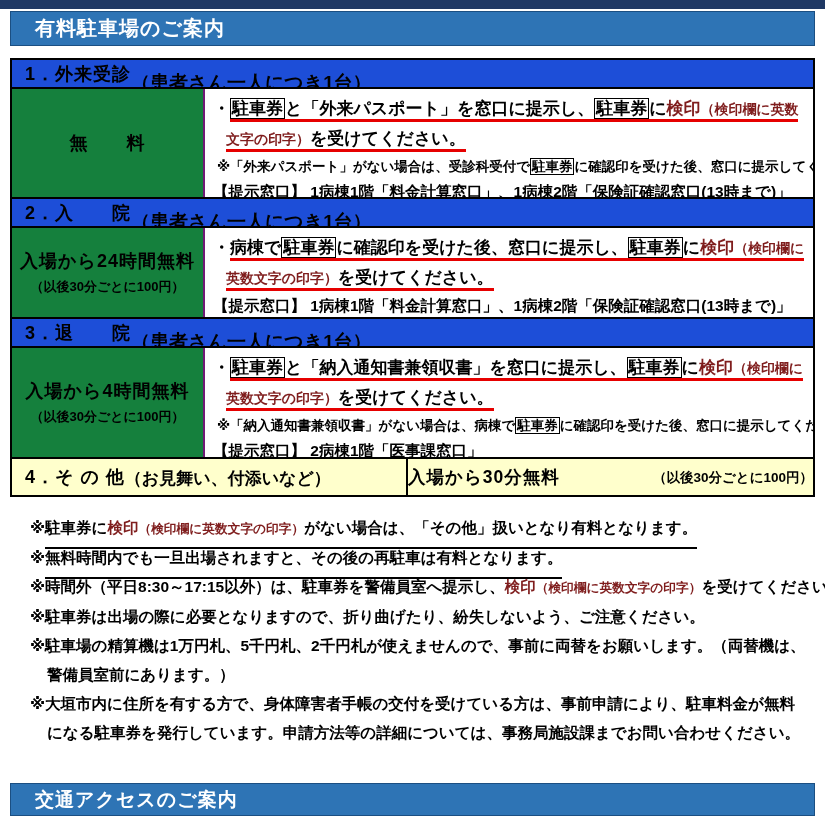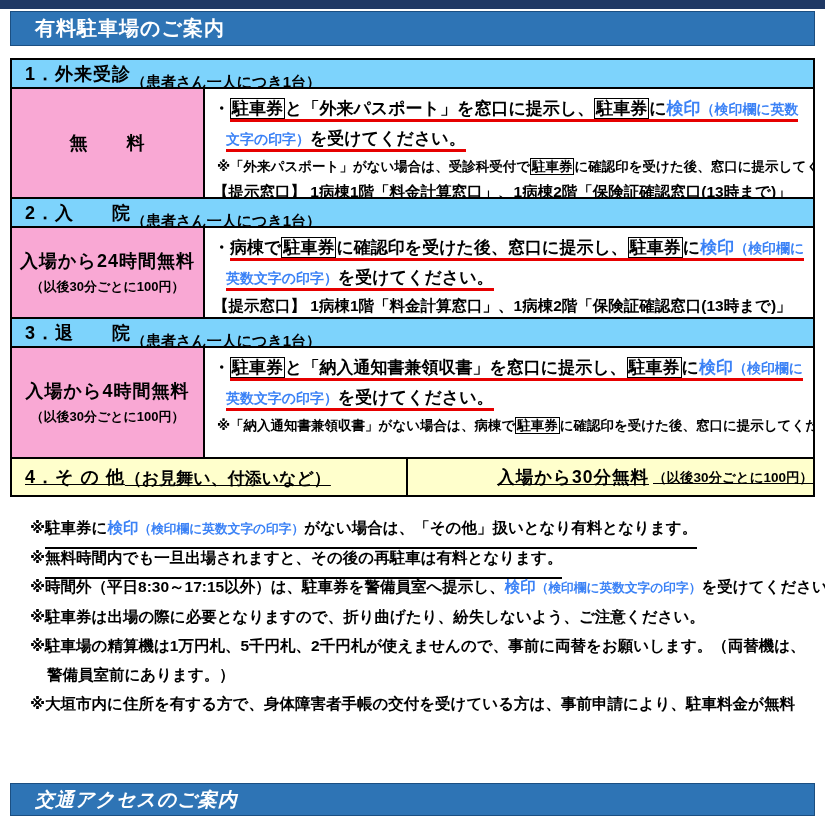--- a/index.html
+++ b/index.html
@@ -6,56 +6,56 @@
   html,body { width:825px; height:828px; background:#ffffff;
     font-family:"Liberation Sans","DejaVu Sans",sans-serif; font-weight:bold; color:#000; }
   #page { position:relative; width:825px; height:828px; overflow:hidden; }
 
   
   .navy-strip { position:absolute; top:0; left:0; width:825px; height:9px; background:#1F3864; }
   .title-bar { position:absolute; left:10px; width:805px; height:35px; background:#2E74B5;
     border:1px solid #1B4F82; color:#fff; font-size:20px; display:flex; align-items:center;
     padding-left:24px; letter-spacing:1px; }
   #title-bar { top:11px; }
-  #bottom-bar { top:783px; height:33px; font-size:19px;font-style:italic; }
+  #bottom-bar { top:783px; height:33px; font-size:19px; }
 
   
   #main-table { position:absolute; top:58px; left:10px; width:805px; border:2px solid #000; background:#fff; }
-  .sec-header { background:#7dd3fc; height:29px; border-bottom:2px solid #000; display:flex;
+  .sec-header { background:#1d4ed8; height:29px; border-bottom:2px solid #000; display:flex;
     align-items:center; padding-left:13px; font-size:18px; letter-spacing:1px; white-space:nowrap; }
-  .sec-header .cap-note { font-size:15px; letter-spacing:0; margin-top:18px; }
+  .sec-header .cap-note { font-size:19px; letter-spacing:0; margin-top:18px; }
   .sec-body { display:flex; border-bottom:2px solid #000; }
   .sec-body.last { border-bottom:none; }
-  .fee-cell { width:193px; background:#f9a8d4; border-right:2px solid #000000; display:flex;
+  .fee-cell { width:193px; background:#15803d; border-right:2px solid #701a75; display:flex;
     flex-direction:column; justify-content:center; align-items:center; }
   .fee-main { font-size:18px; letter-spacing:1px; }
   .fee-sub { font-size:13px; margin-top:5px; }
   .content-cell { flex:1; background:#fff; padding:5px 4px 2px 8px; overflow:hidden; }
   .h110 { height:110px; } .h91 { height:91px; } .h111 { height:111px; }
 
   .cline { white-space:nowrap; }
   .main-line { font-size:17px; line-height:30px; }
   .cont-line { padding-left:13px; }
   .small-line { font-size:13.5px; line-height:25px; padding-left:4px; }
   .window-line { font-size:15.5px; line-height:26px; }
 
   .rl { border-bottom:3px solid #E60000; padding-bottom:1px; }
   .ul { border-bottom:2px solid #000; padding-bottom:11px; }
-  .pp { color:#3b82f6; }
+  .pp { color:#7f1d1d; }
   .sm { font-size:0.82em; }
   .box { border:1.5px solid #000; padding:0 1px; }
 
   
   .row4-left { width:396px; background:#FFFFCC; border-right:2px solid #000; display:flex;
     align-items:center; padding-left:13px; font-size:18px; letter-spacing:1px; white-space:nowrap; }
   .row4-left .cap-note { font-size:17px; letter-spacing:0; margin-top:2px; }
-  .row4-right { flex:1; background:#FFFFCC; display:flex; align-items:center; justify-content:flex-end;
+  .row4-right { flex:1; background:#FFFFCC; display:flex; align-items:center; justify-content:space-between;
     font-size:17.5px; letter-spacing:1px; white-space:nowrap; }
   .row4-right .cap-note { font-size:13.5px; letter-spacing:0; margin-top:2px; margin-left:4px; }
-  .h36 { height:36px;text-decoration:underline; }
+  .h36 { height:36px; }
 
   
   #notes { position:absolute; top:513px; left:14px; width:806px; }
   #notes-heading { font-size:19px; line-height:27px; letter-spacing:1px; }
   .note-line { font-size:15.5px; line-height:29px; margin-left:16px; white-space:nowrap; }
   .note-line.indent { margin-left:33px; }
 </style>
 </head>
 <body>
 
@@ -107,20 +107,21 @@
     </div>
     <div class="sec-body h111">
       <div class="fee-cell">
         <span class="fee-main">入場から4時間無料</span>
         <span class="fee-sub">（以後30分ごとに100円）</span>
       </div>
       <div class="content-cell">
         <div class="cline main-line"><span>・</span><span class="rl"><span class="box">駐車券</span><span>と「納入通知書兼領収書」を窓口に提示し、</span><span class="box">駐車券</span><span>に</span><span class="pp">検印</span><span class="pp sm">（検印欄に</span></span></div>
         <div class="cline main-line cont-line"><span class="rl"><span class="pp sm">英数文字の印字）</span><span>を受けてください。</span></span></div>
         <div class="cline small-line"><span><span>※「納入通知書兼領収書」がない場合は、病棟で</span><span class="box">駐車券</span><span>に確認印を受けた後、窓口に提示してください。</span></span></div>
+        <div class="cline window-line">【提示窓口】 2病棟1階「医事課窓口」</div>
       </div>
     </div>
 
     <div class="sec-body h36 last">
       <div class="row4-left">
         <span>4．そ の 他</span>
         <span class="cap-note">（お見舞い、付添いなど）</span>
       </div>
       <div class="row4-right">
         <span>入場から30分無料</span>
@@ -131,19 +132,20 @@
   </div>
 
   <div id="notes">
     <div class="note-line"><span>※</span><span class="ul"><span>駐車券に</span><span class="pp">検印</span><span class="pp sm">（検印欄に英数文字の印字）</span><span>がない場合は、「その他」扱いとなり有料となります。</span></span></div>
     <div class="note-line"><span>※</span><span class="ul"><span>無料時間内でも一旦出場されますと、その後の再駐車は有料となります。</span></span></div>
     <div class="note-line"><span><span>※時間外（平日8:30～17:15以外）は、駐車券を警備員室へ提示し、</span><span class="pp">検印</span><span class="pp sm">（検印欄に英数文字の印字）</span><span>を受けてください。</span></span></div>
     <div class="note-line"><span><span>※駐車券は出場の際に必要となりますので、折り曲げたり、紛失しないよう、ご注意ください。</span></span></div>
     <div class="note-line"><span><span>※駐車場の精算機は1万円札、5千円札、2千円札が使えませんので、事前に両替をお願いします。（両替機は、</span></span></div>
     <div class="note-line indent"><span><span>警備員室前にあります。）</span></span></div>
     <div class="note-line"><span><span>※大垣市内に住所を有する方で、身体障害者手帳の交付を受けている方は、事前申請により、駐車料金が無料</span></span></div>
+    <div class="note-line indent"><span><span>になる駐車券を発行しています。申請方法等の詳細については、事務局施設課までお問い合わせください。</span></span></div>
   </div>
 
   <div class="title-bar" id="bottom-bar">
     <span>交通アクセスのご案内</span>
   </div>
 
 </div>
 
 </body></html>

